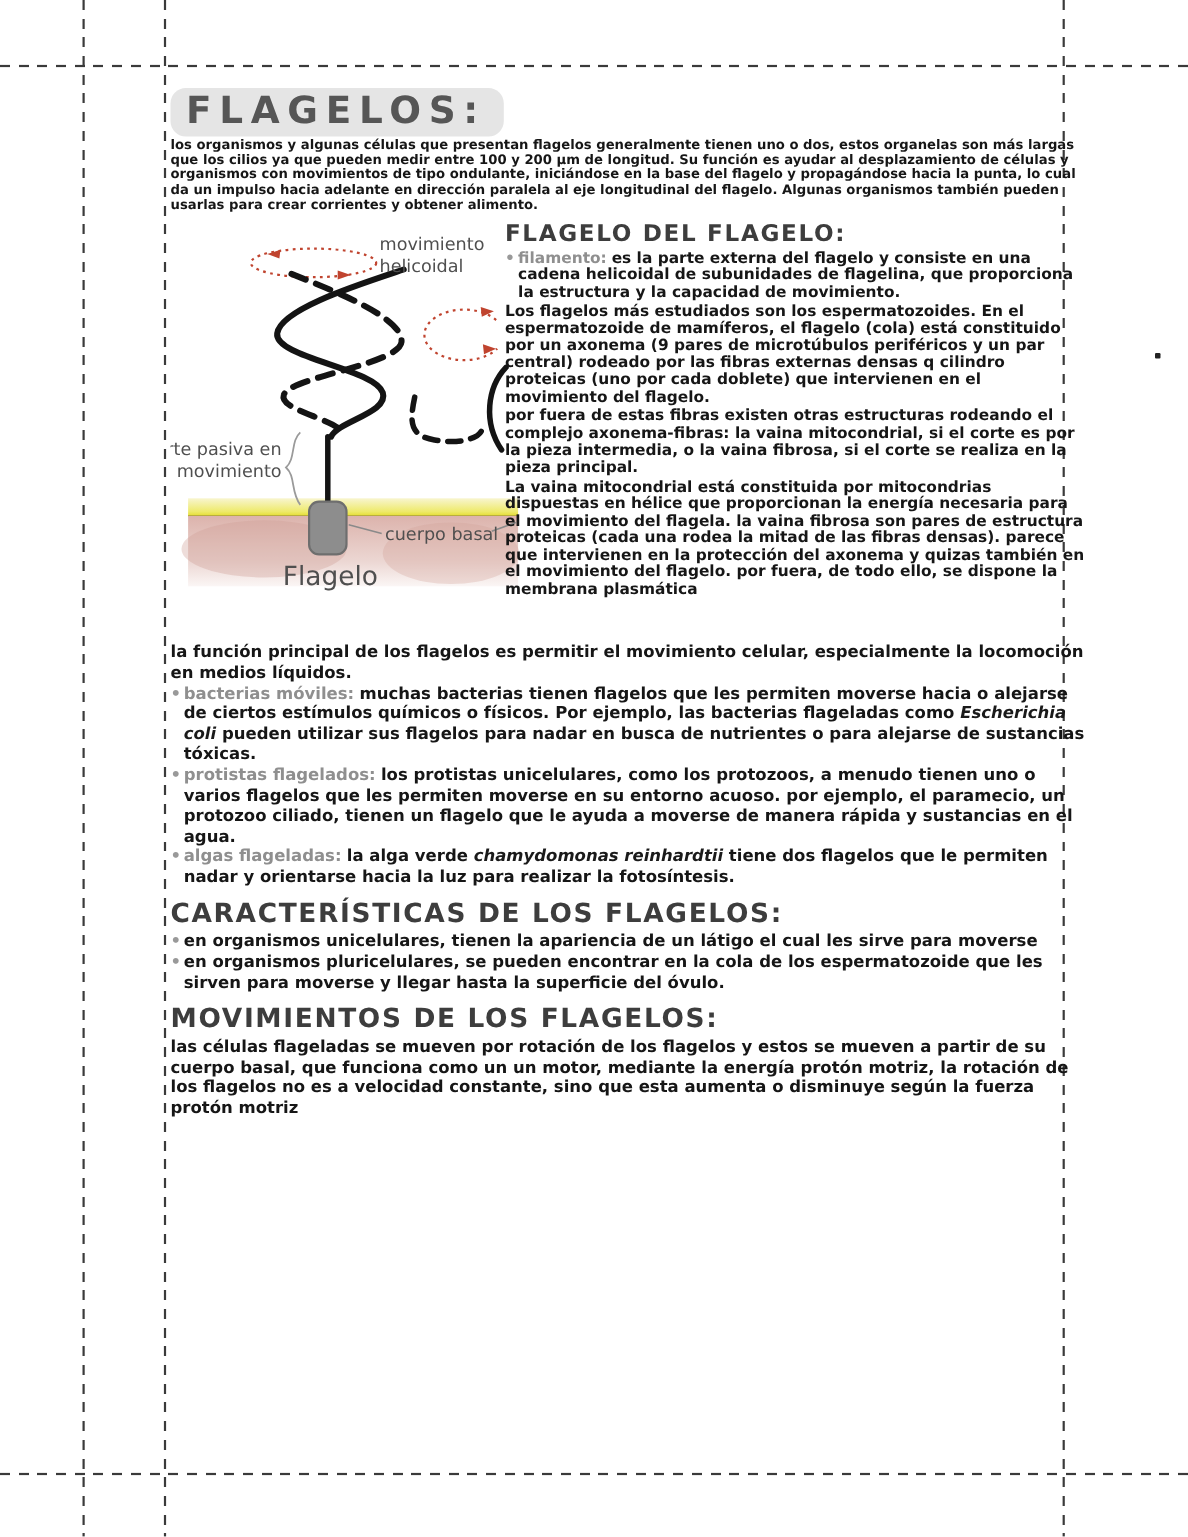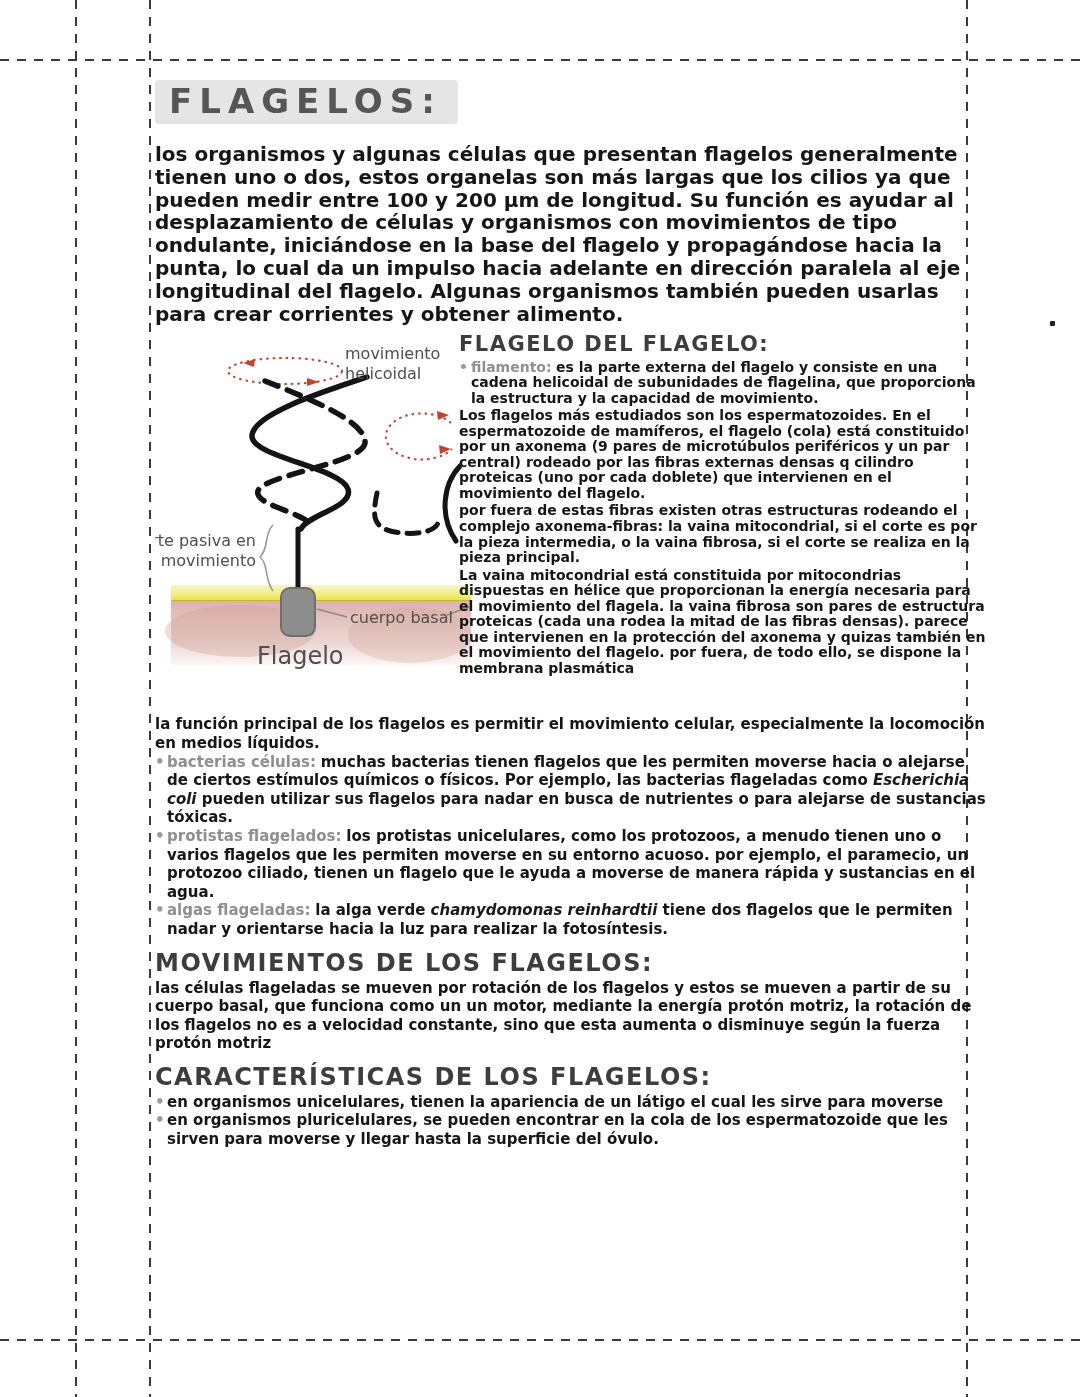--- a/index.html
+++ b/index.html
@@ -8,25 +8,25 @@
   
   .vline{position:absolute;top:0;bottom:0;width:2px;
          background:repeating-linear-gradient(180deg,#3a3a3a 0 9px,transparent 9px 17px);}
   .hline{position:absolute;left:0;right:0;height:2px;
          background:repeating-linear-gradient(90deg,#3a3a3a 0 9px,transparent 9px 17px);}
   .vl1{left:75px;} .vl2{left:149px;} .vl3{left:966px;}
   .hl1{top:59px;} .hl2{top:1339px;}
 
   .content{position:absolute;left:155px;top:80px;width:832px;}
 
-  .title{display:inline-block;background:#e5e5e5;border-radius:4px;padding:1px 16px 3px 14px;
+  .title{display:inline-block;background:#e5e5e5;border-radius:14px;padding:1px 16px 3px 14px;
          font-size:34px;font-weight:bold;letter-spacing:7px;color:#565656;}
 
   .body-text{font-weight:bold;color:#161616;}
-  .intro{margin-top:19px;font-size:20px;line-height:1.14;}
+  .intro{margin-top:1px;font-size:12px;line-height:1.14;}
 
   .cols{display:flex;margin-top:8px;}
   .diagram{width:318px;flex:0 0 318px;}
   .rightcol{flex:1;font-size:14px;line-height:1.11;margin-left:-14px;}
 
   h2.sec{margin:0;font-size:22px;letter-spacing:1.5px;color:#3d3d3d;font-weight:bold;}
   .rightcol h2.sec{font-size:21px;margin-bottom:3px;}
 
   .bullet{position:relative;padding-left:12px;}
   .bullet::before{content:"•";position:absolute;left:0;top:0;color:#999999;font-weight:bold;}
@@ -132,49 +132,49 @@
         <div class="para">La vaina mitocondrial está constituida por mitocondrias dispuestas en hélice que proporcionan la energía necesaria para el movimiento del flagela. la vaina fibrosa son pares de estructura proteicas (cada una rodea la mitad de las fibras densas). parece que intervienen en la protección del axonema y quizas también en el movimiento del flagelo. por fuera, de todo ello, se dispone la membrana plasmática</div>
       </div>
     </div>
 
     
     <div class="section">
       <div class="sbody">
         <div class="body-text">la función principal de los flagelos es permitir el movimiento celular, especialmente la locomoción en medios líquidos.</div>
 
         <div class="bullet">
-          <span class="blabel">bacterias células:</span>
+          <span class="blabel">bacterias móviles:</span>
           <span class="btext">muchas bacterias tienen flagelos que les permiten moverse hacia o alejarse de ciertos estímulos químicos o físicos. Por ejemplo, las bacterias flageladas como </span><em class="species">Escherichia coli</em><span class="btext"> pueden utilizar sus flagelos para nadar en busca de nutrientes o para alejarse de sustancias tóxicas.</span>
         </div>
 
         <div class="bullet">
           <span class="blabel">protistas flagelados:</span>
           <span class="btext">los protistas unicelulares, como los protozoos, a menudo tienen uno o varios flagelos que les permiten moverse en su entorno acuoso. por ejemplo, el paramecio, un protozoo ciliado, tienen un flagelo que le ayuda a moverse de manera rápida y sustancias en el agua.</span>
         </div>
 
         <div class="bullet">
           <span class="blabel">algas flageladas:</span>
           <span class="btext">la alga verde </span><em class="species">chamydomonas reinhardtii</em><span class="btext"> tiene dos flagelos que le permiten nadar y orientarse hacia la luz para realizar la fotosíntesis.</span>
         </div>
       </div>
     </div>
 
     
-    <div class="section sec-movimientos">
-      <h2 class="sec">MOVIMIENTOS DE LOS FLAGELOS:</h2>
-      <div class="sbody body-text">las células flageladas se mueven por rotación de los flagelos y estos se mueven a partir de su cuerpo basal, que funciona como un un motor, mediante la energía protón motriz, la rotación de los flagelos no es a velocidad constante, sino que esta aumenta o disminuye según la fuerza protón motriz</div>
-    </div>
-
-    
     <div class="section sec-caract">
       <h2 class="sec">CARACTERÍSTICAS DE LOS FLAGELOS:</h2>
       <div class="sbody">
         <div class="bullet">
           <span class="btext">en organismos unicelulares, tienen la apariencia de un látigo el cual les sirve para moverse</span>
         </div>
         <div class="bullet">
           <span class="btext">en organismos pluricelulares, se pueden encontrar en la cola de los espermatozoide que les sirven para moverse y llegar hasta la superficie del óvulo.</span>
         </div>
       </div>
     </div>
 
+    
+    <div class="section sec-movimientos">
+      <h2 class="sec">MOVIMIENTOS DE LOS FLAGELOS:</h2>
+      <div class="sbody body-text">las células flageladas se mueven por rotación de los flagelos y estos se mueven a partir de su cuerpo basal, que funciona como un un motor, mediante la energía protón motriz, la rotación de los flagelos no es a velocidad constante, sino que esta aumenta o disminuye según la fuerza protón motriz</div>
+    </div>
+
   </div>
 </div>
 
 </body></html>

